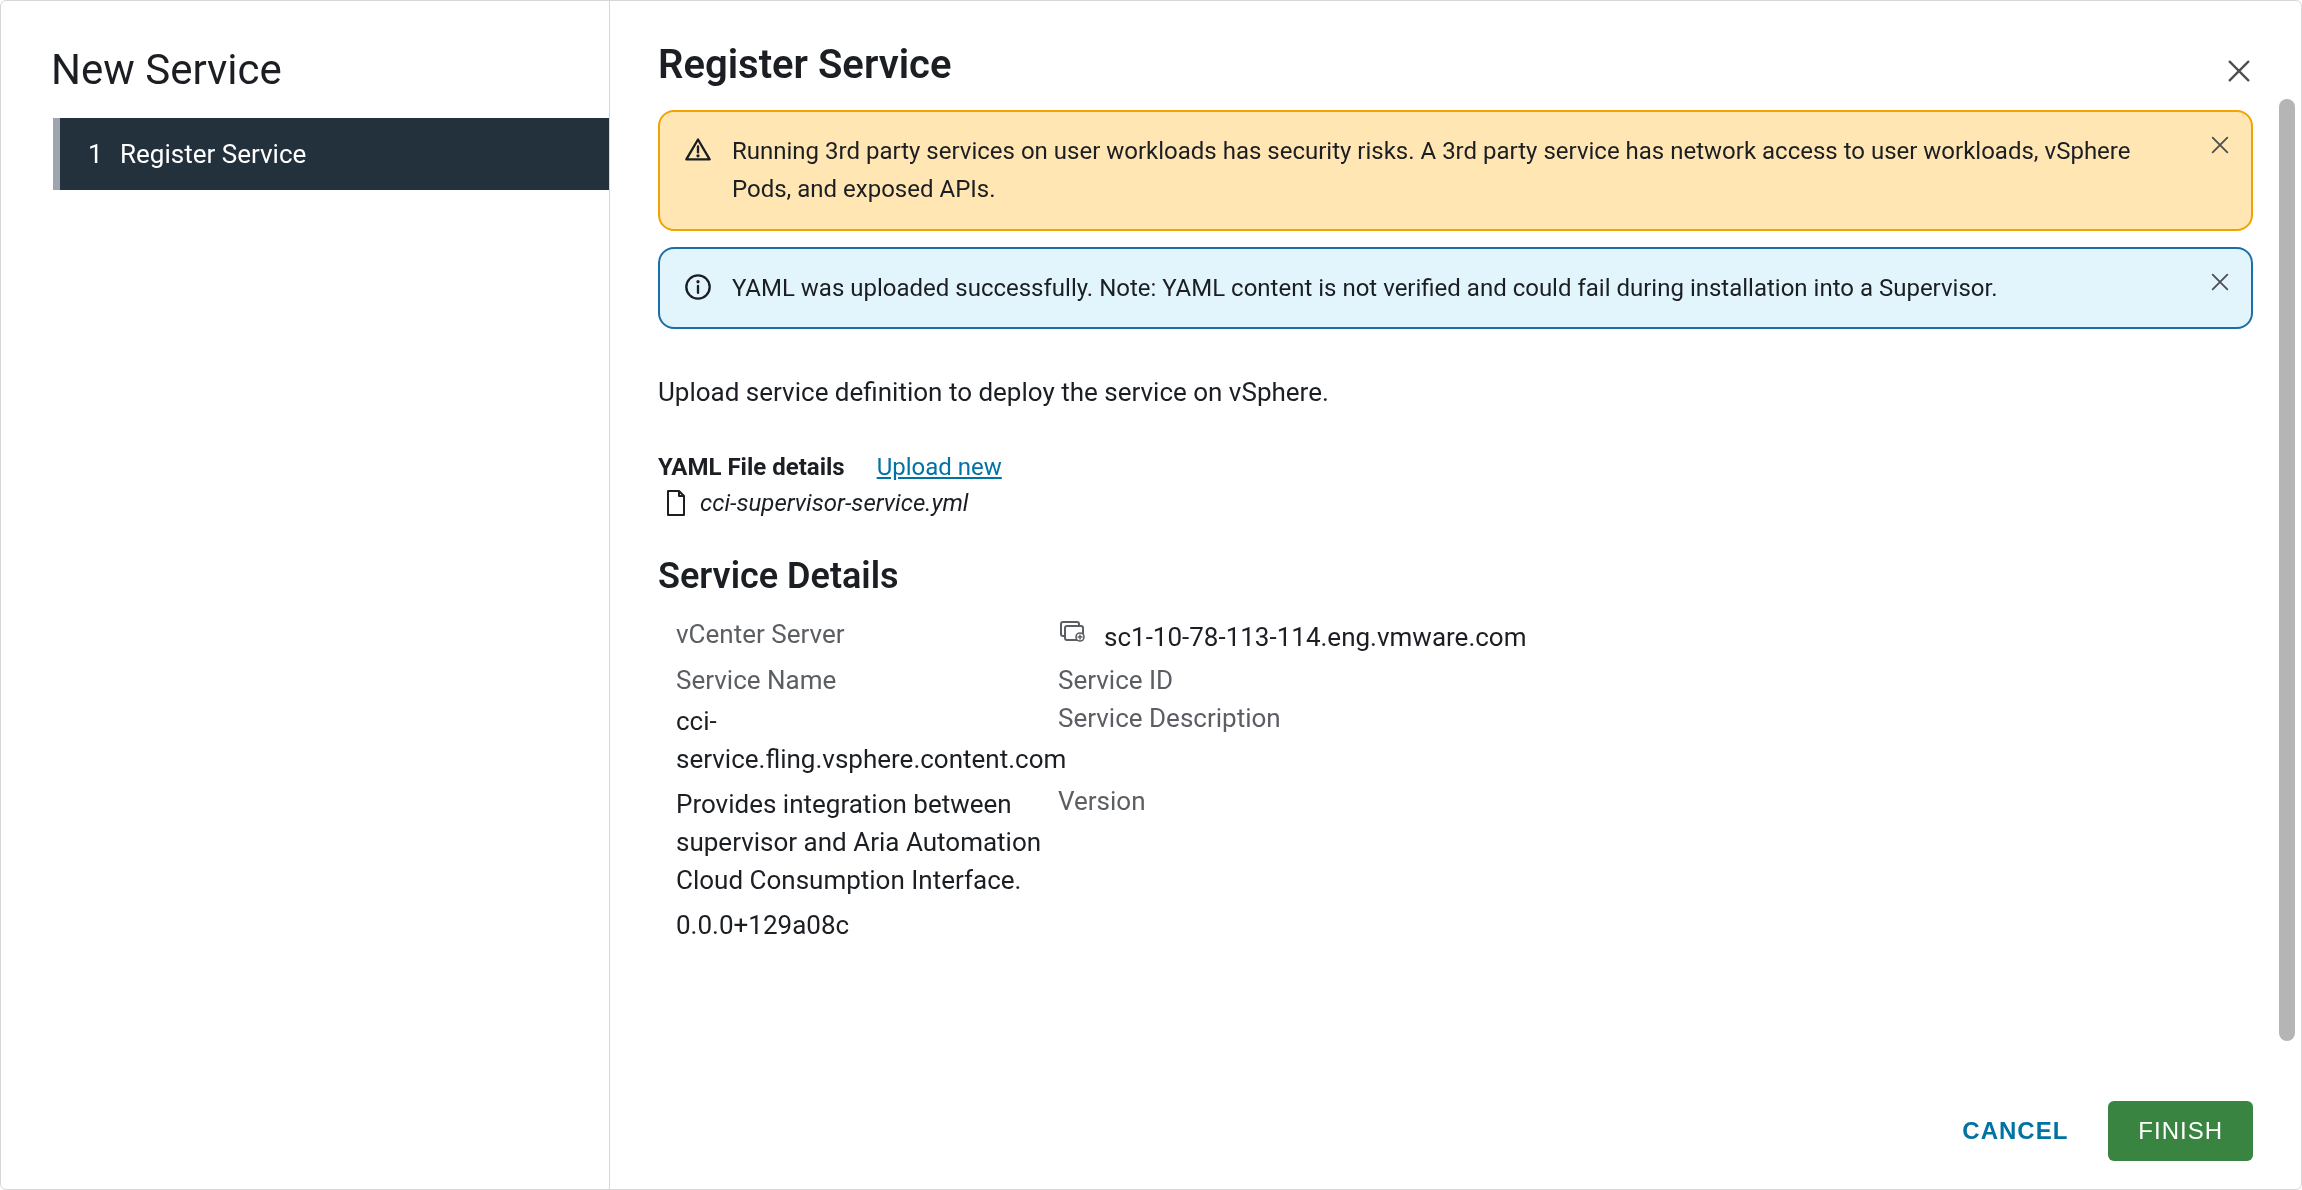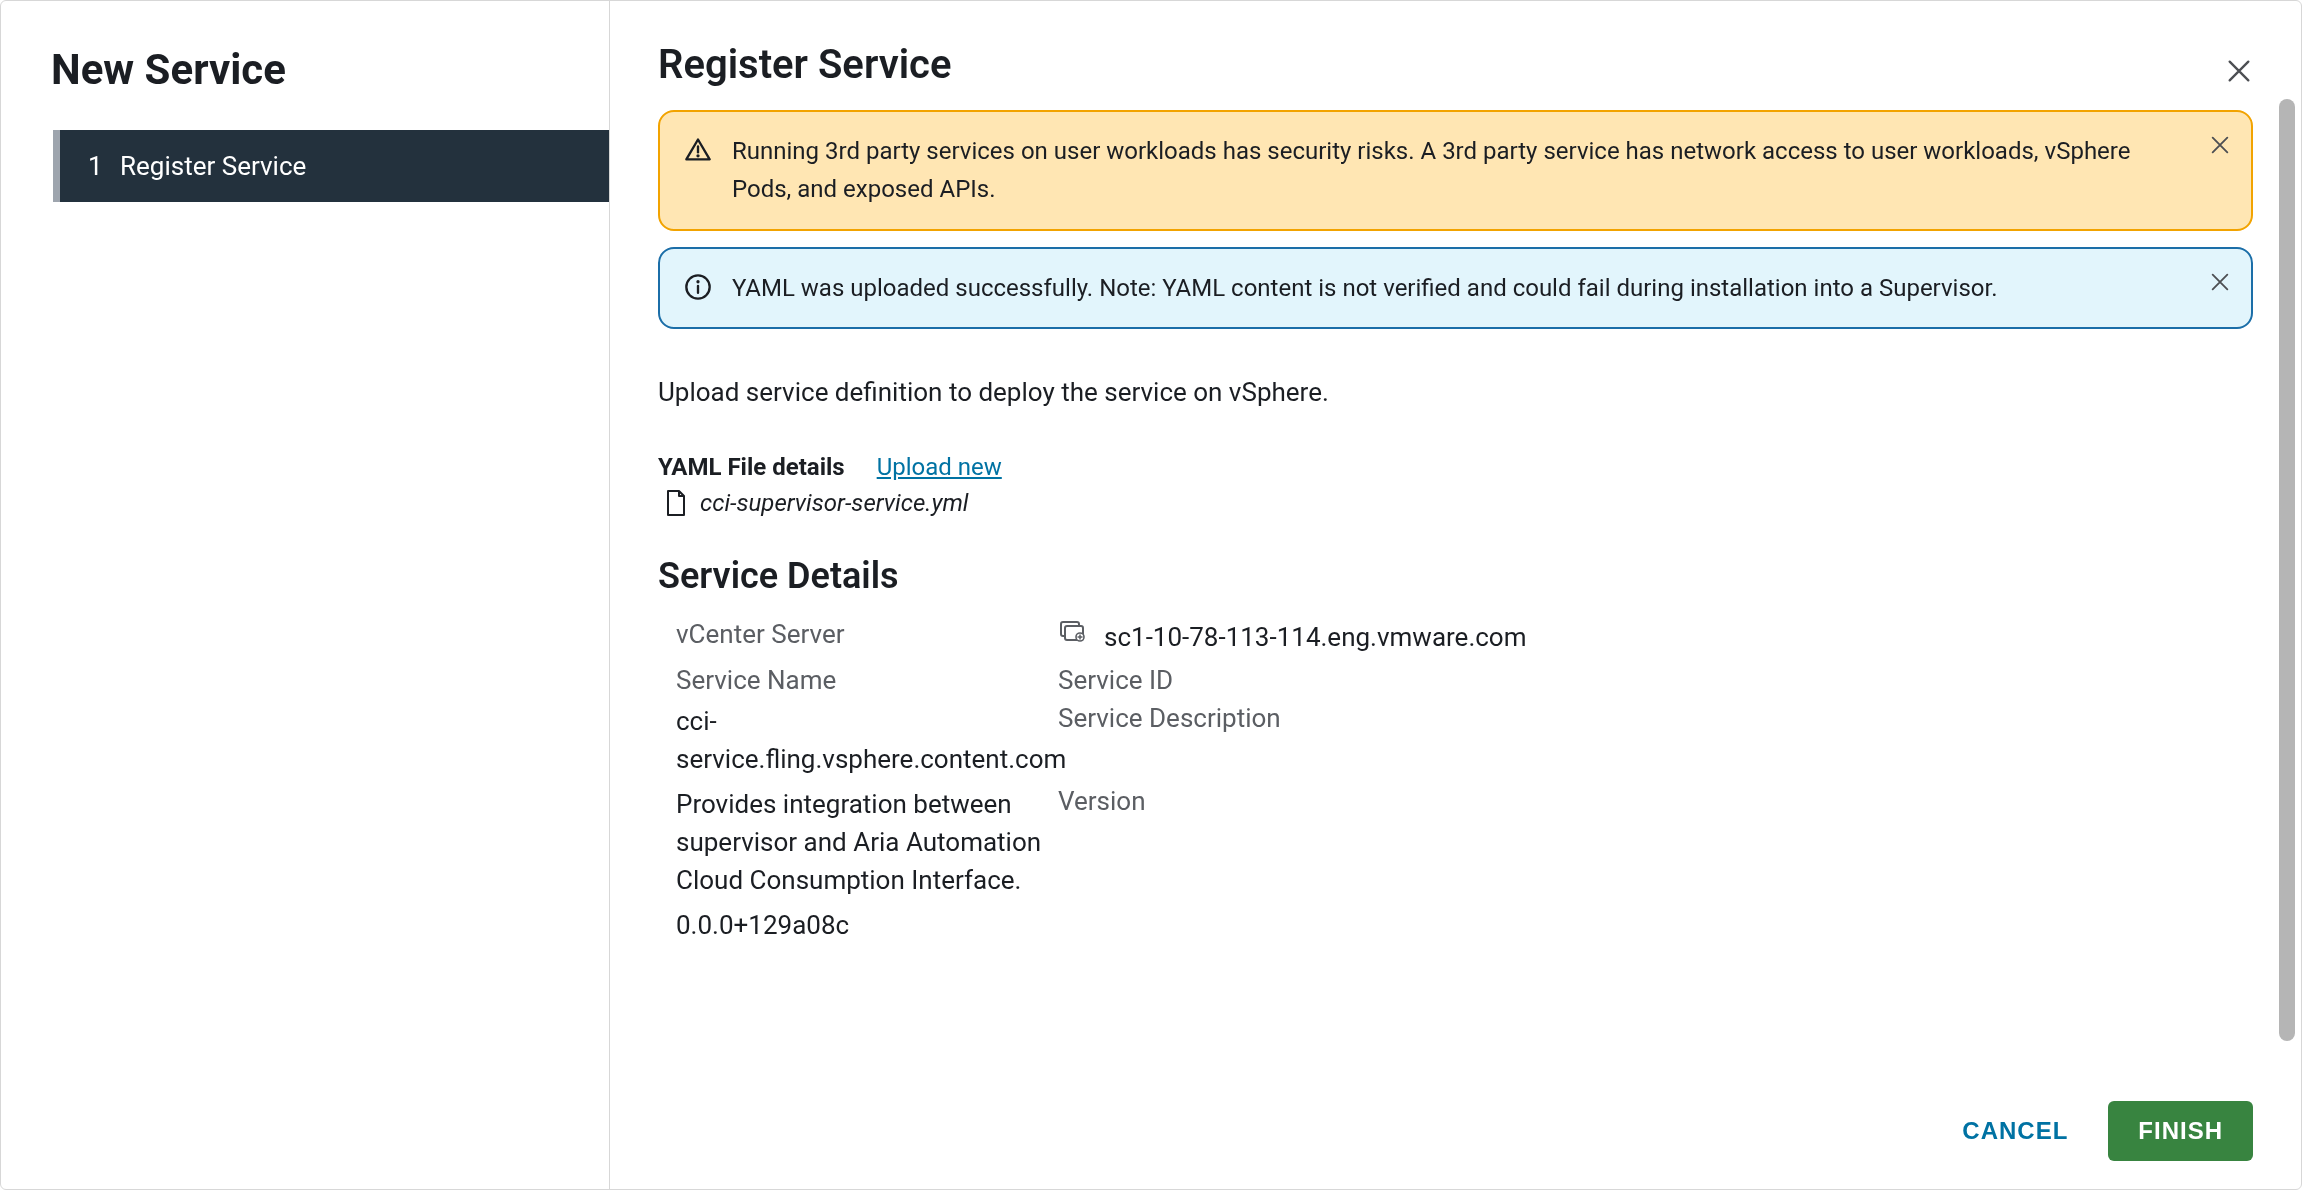--- a/index.html
+++ b/index.html
@@ -22,23 +22,23 @@
       overflow: hidden;
     }
     
     .sidebar {
       width: 609px;
       border-right: 1px solid #d7d7d7;
       padding: 44px 0 0 0;
     }
     .sidebar-title {
       font-size: 42px;
-      font-weight: 700;
-      color: #1b1e23;
-      padding: 0 0 36px 50px;
+      font-weight: 400;
+      color: #1b1e23;
+      padding: 0 0 24px 50px;
     }
     .wizard-step {
       display: flex;
       align-items: center;
       height: 72px;
       background: #23313d;
       color: #fff;
       font-size: 26px;
       border-left: 7px solid #9ea5ae;
       margin-left: 52px;
@@ -201,21 +201,21 @@
       font-weight: 600;
       letter-spacing: 1px;
       background: none;
       border: none;
       cursor: pointer;
     }
     .btn-finish {
       background: #388440;
       color: #fff;
       font-size: 24px;
-      font-weight: 700;
+      font-weight: 400;
       letter-spacing: 1px;
       border: none;
       border-radius: 6px;
       padding: 16px 30px;
       cursor: pointer;
     }
     
     .scrollbar-track {
       position: absolute;
       right: 6px;

